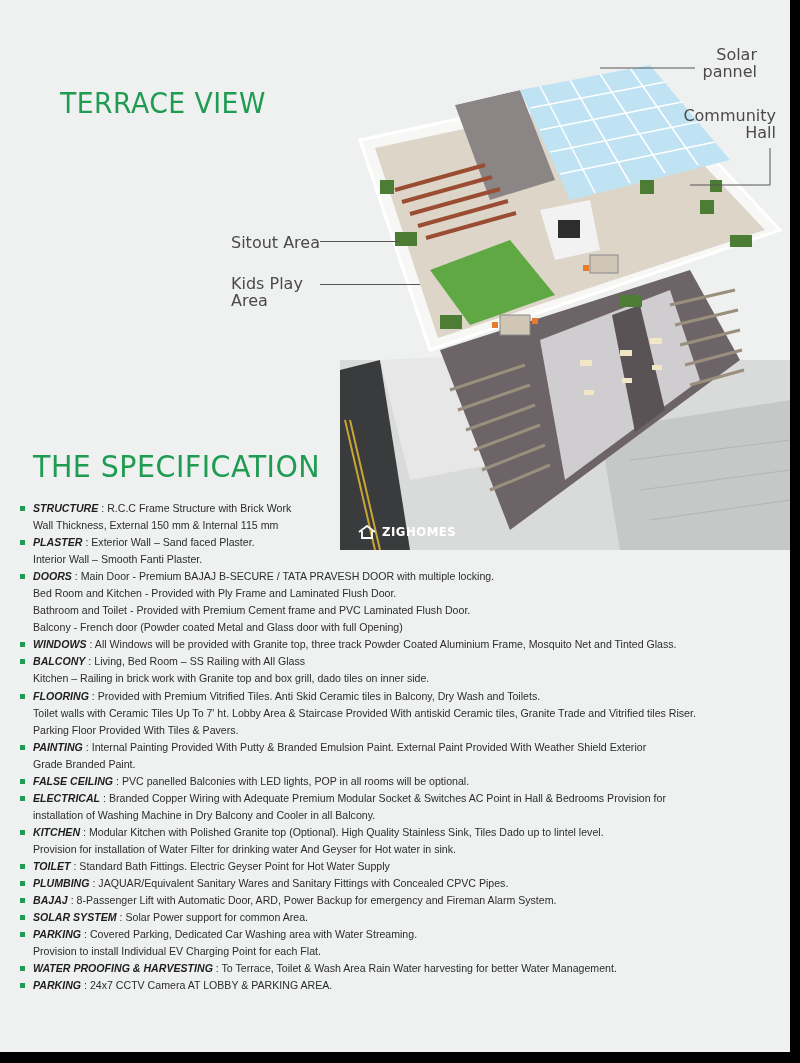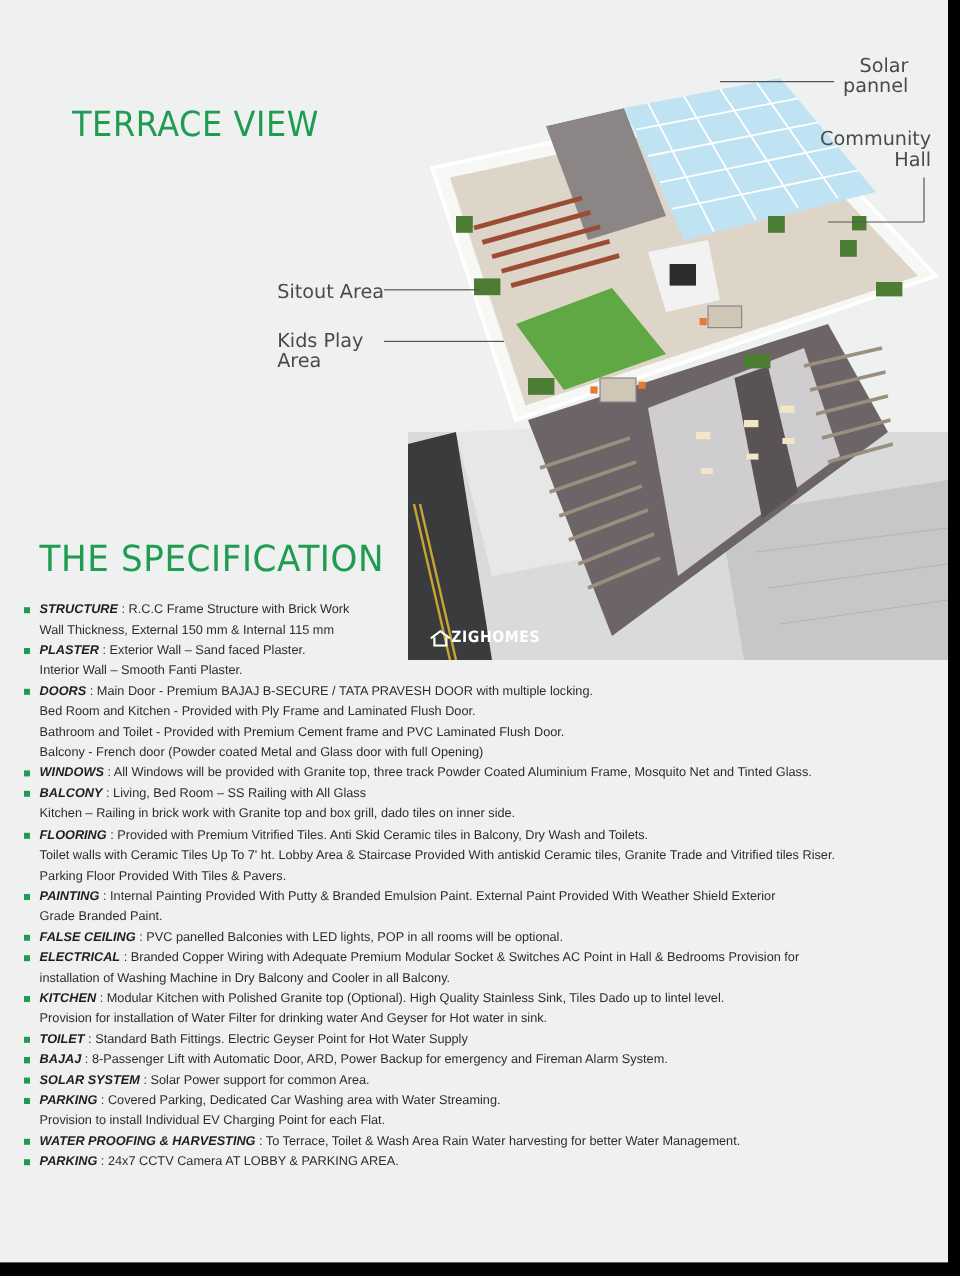--- a/index.html
+++ b/index.html
@@ -8,21 +8,21 @@
   .page { position:absolute; left:0; top:0; width:790px; height:1052px; background:#eff1f0; overflow:hidden; }
   .title-terrace { position:absolute; left:60px; top:86px; font-size:29px; color:#1f9b52; letter-spacing:0.5px;
                    font-family:"DejaVu Sans", sans-serif; font-weight:normal; transform:scaleX(0.92); transform-origin:left; }
   .title-spec { position:absolute; left:33px; top:449px; font-size:30px; color:#1f9b52; letter-spacing:0.5px;
                 font-family:"DejaVu Sans", sans-serif; transform:scaleX(0.95); transform-origin:left; }
   .render { position:absolute; left:340px; top:60px; width:450px; height:490px; }
   .callout { position:absolute; font-size:16px; color:#4a4a4a; line-height:17px; font-family:"DejaVu Sans", sans-serif; }
   .callout.right { text-align:right; }
   .leader { position:absolute; background:#555; }
   .brand { position:absolute; left:358px; top:524px; color:#fff; font-size:13px; font-weight:bold; letter-spacing:0.5px;
-           display:flex; align-items:center; gap:0; font-family:"DejaVu Sans Condensed","DejaVu Sans", sans-serif; }
+           display:flex; align-items:center; gap:6px; font-family:"DejaVu Sans Condensed","DejaVu Sans", sans-serif; }
   .specs { position:absolute; left:20px; top:500px; width:770px; margin:0; padding:0; list-style:none;
            font-size:10.6px; line-height:17.05px; color:#2c2c2c; font-family:"Liberation Sans", sans-serif; }
   .specs li { position:relative; padding-left:13px; }
   .specs li .bullet { position:absolute; left:0; top:6px; width:5px; height:5px; background:#1f9b52; }
   .specs .head { font-weight:bold; color:#1e1e1e;font-style:italic; }
   .specs .line { display:block; white-space:nowrap; }
 </style>
 </head>
 <body>
 
@@ -199,20 +199,21 @@
         <span class="bullet"></span>
         <span class="line"><span class="head">KITCHEN</span> : <span>Modular Kitchen with Polished Granite top (Optional). High Quality Stainless Sink, Tiles Dado up to lintel level.</span></span>
         <span class="line"><span>Provision for installation of Water Filter for drinking water And Geyser for Hot water in sink.</span></span>
       </li>
       <li>
         <span class="bullet"></span>
         <span class="line"><span class="head">TOILET</span> : <span>Standard Bath Fittings. Electric Geyser Point for Hot Water Supply</span></span>
       </li>
       <li>
         <span class="bullet"></span>
+        <span class="line"><span class="head">PLUMBING</span> : <span>JAQUAR/Equivalent Sanitary Wares and Sanitary Fittings with Concealed CPVC Pipes.</span></span>
       </li>
       <li>
         <span class="bullet"></span>
         <span class="line"><span class="head">BAJAJ</span> : <span>8-Passenger Lift with Automatic Door, ARD, Power Backup for emergency and Fireman Alarm System.</span></span>
       </li>
       <li>
         <span class="bullet"></span>
         <span class="line"><span class="head">SOLAR SYSTEM</span> : <span>Solar Power support for common Area.</span></span>
       </li>
       <li>

